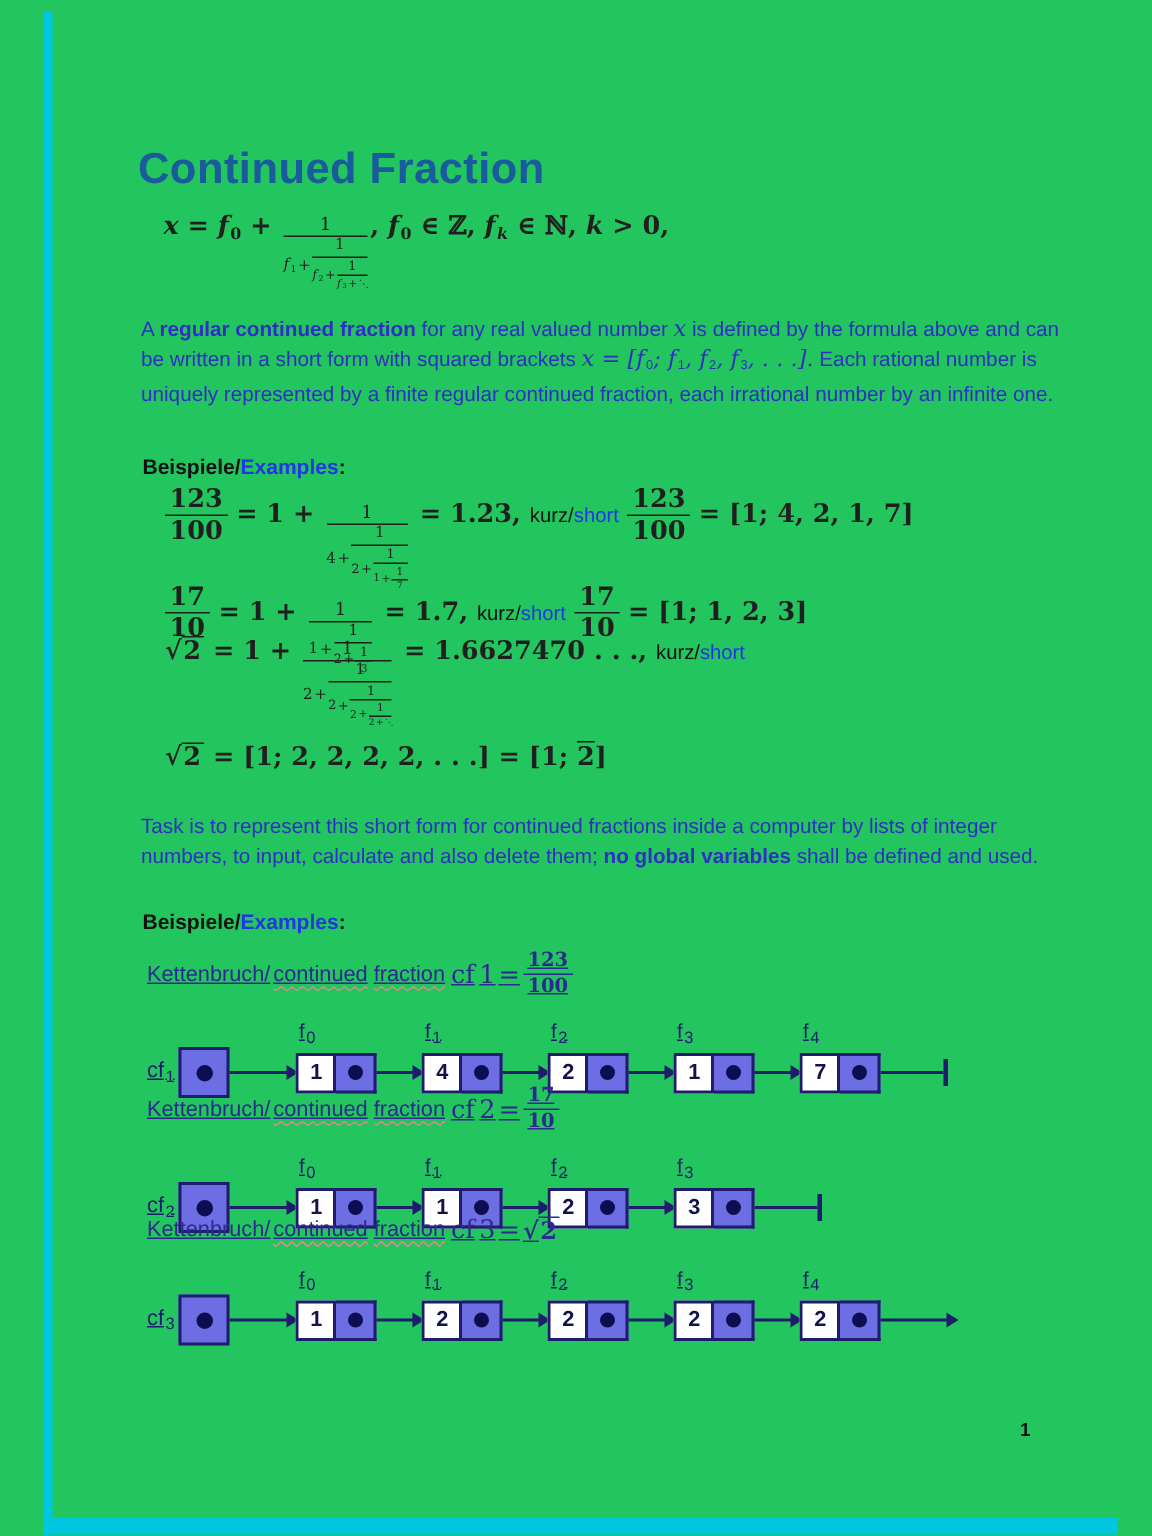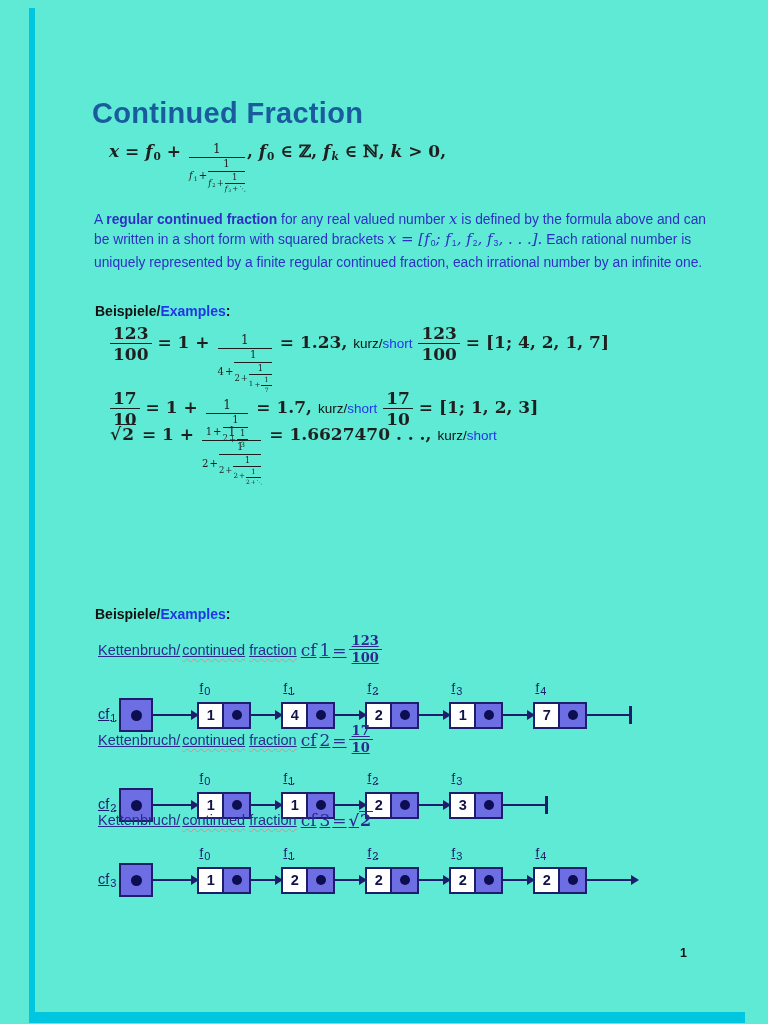--- a/index.html
+++ b/index.html
@@ -1,16 +1,16 @@
 <!DOCTYPE html>
 <html><head>
 <meta charset="utf-8">
 <style>
   html,body{margin:0;padding:0;background:#fff;}
-  #page{position:relative;width:768px;height:1024px;background:#5eead4;overflow:hidden;
+  #page{position:relative;width:768px;height:1024px;background:#22c55e;overflow:hidden;
         font-family:"Liberation Sans",sans-serif;color:#1f1f1f;}
   
   .accent-left{position:absolute;left:29px;top:8px;width:6px;height:1015px;background:#00c6e0;}
   .accent-bottom{position:absolute;left:29px;top:1012px;width:716px;height:11px;background:#00c6e0;}
 
   .blk{position:absolute;white-space:nowrap;}
   #blk-title{left:92px;top:97px;font:700 29px "Liberation Sans",sans-serif;color:#1a5b9e;letter-spacing:.3px;}
   #blk-formula{left:94px;top:141px;}
   #blk-para1{left:94px;top:210px;white-space:normal;width:618px;}
   #blk-h1{left:95px;top:303px;}
@@ -141,20 +141,22 @@
             <span class="fnum">1</span>
             <span class="fden"><span>2</span><span class="plus">+</span><span class="frac">
                 <span class="fnum">1</span>
                 <span class="fden"><span>2</span><span class="plus">+</span><span class="frac">
                     <span class="fnum">1</span>
                     <span class="fden"><span>2</span><span class="plus">+</span><span class="dots">⋱</span></span>
                   </span></span>
               </span></span>
           </span></span>
       </span><span> = </span><span class="b">1.6627470 . . .</span><span>, </span><span class="sans">kurz/</span><span class="blu sans">short</span></div>
+  <div id="blk-ex3b" class="blk mathline"><span class="sqrt"><span>√</span><span class="sqa">2</span></span><span> = </span><span class="b">[1; 2, 2, 2, 2, . . .] = [1; </span><span class="b ov">2</span><span class="b">]</span></div>
+  <div id="blk-para2" class="blk para"><span>Task is to represent this short form for continued fractions inside a computer by lists of integer numbers, to input, calculate and also delete them; </span><span class="b">no global variables</span><span> shall be defined and used.</span></div>
   <div id="blk-h2" class="blk bh"><span>Beispiele/</span><span class="blu">Examples</span><span>:</span></div>
 
   <div id="d0" class="blk">
       <div class="dheading">
         <span>Kettenbruch/</span>
         <span class="wavy">continued</span>
         <span> </span>
         <span class="wavy">fraction</span>
         <span> </span>
         <span class="rm">cf</span>

